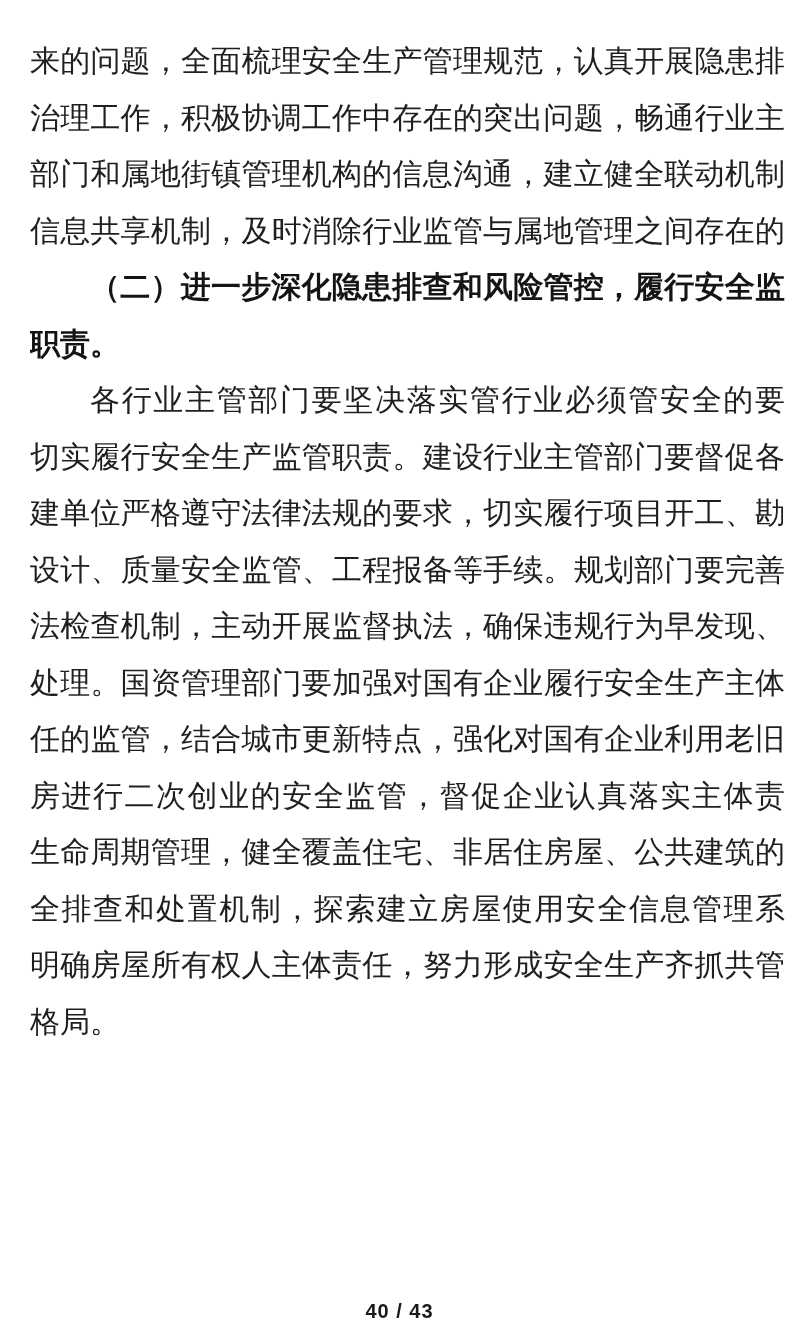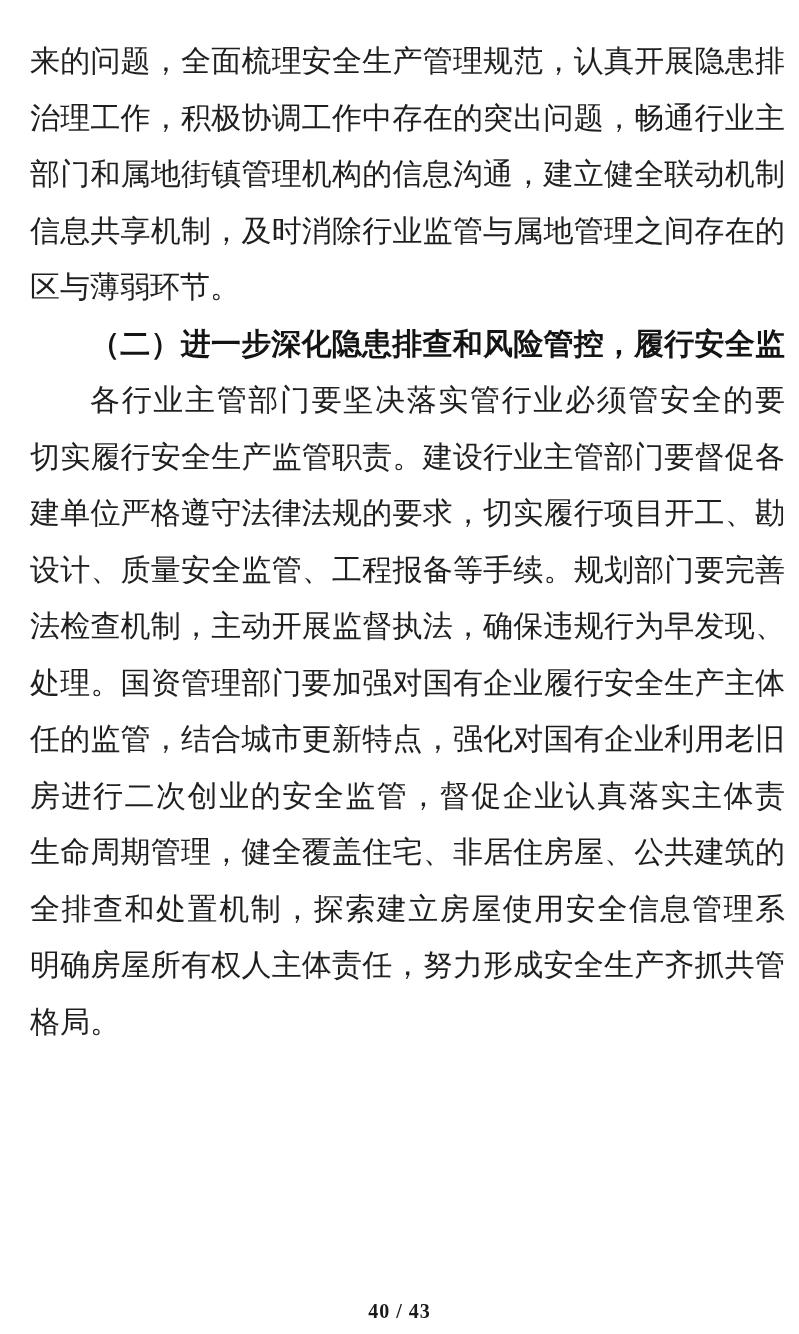--- a/index.html
+++ b/index.html
@@ -46,42 +46,42 @@
   .heading .line {
     font-weight: bold;
     color: #141414;
   }
   .footer {
     position: absolute;
     left: 0;
     top: 1300px;
     width: 799px;
     text-align: center;
-    font-family: Liberation Serif, serif;
+    font-family: Liberation Sans, sans-serif;
     font-size: 20px;
     font-weight: 700;
     letter-spacing: 1px;
     color: #1a1a1a;
   }
 </style>
 </head>
 <body>
 
 <div class="page">
 
   <div class="para">
     <div class="line">来的问题，全面梳理安全生产管理规范，认真开展隐患排查</div>
     <div class="line">治理工作，积极协调工作中存在的突出问题，畅通行业主管</div>
     <div class="line">部门和属地街镇管理机构的信息沟通，建立健全联动机制和</div>
     <div class="line">信息共享机制，及时消除行业监管与属地管理之间存在的盲</div>
-    <div class="line lastline">区与薄弱环节。</div>
   </div>
 
   <div class="para heading">
     <div class="line indent">（二）进一步深化隐患排查和风险管控，履行安全监管</div>
+    <div class="line lastline">职责。</div>
   </div>
 
   <div class="para">
     <div class="line indent">各行业主管部门要坚决落实管行业必须管安全的要求，</div>
     <div class="line">切实履行安全生产监管职责。建设行业主管部门要督促各参</div>
     <div class="line">建单位严格遵守法律法规的要求，切实履行项目开工、勘察</div>
     <div class="line">设计、质量安全监管、工程报备等手续。规划部门要完善执</div>
     <div class="line">法检查机制，主动开展监督执法，确保违规行为早发现、早</div>
     <div class="line">处理。国资管理部门要加强对国有企业履行安全生产主体责</div>
     <div class="line">任的监管，结合城市更新特点，强化对国有企业利用老旧厂</div>

